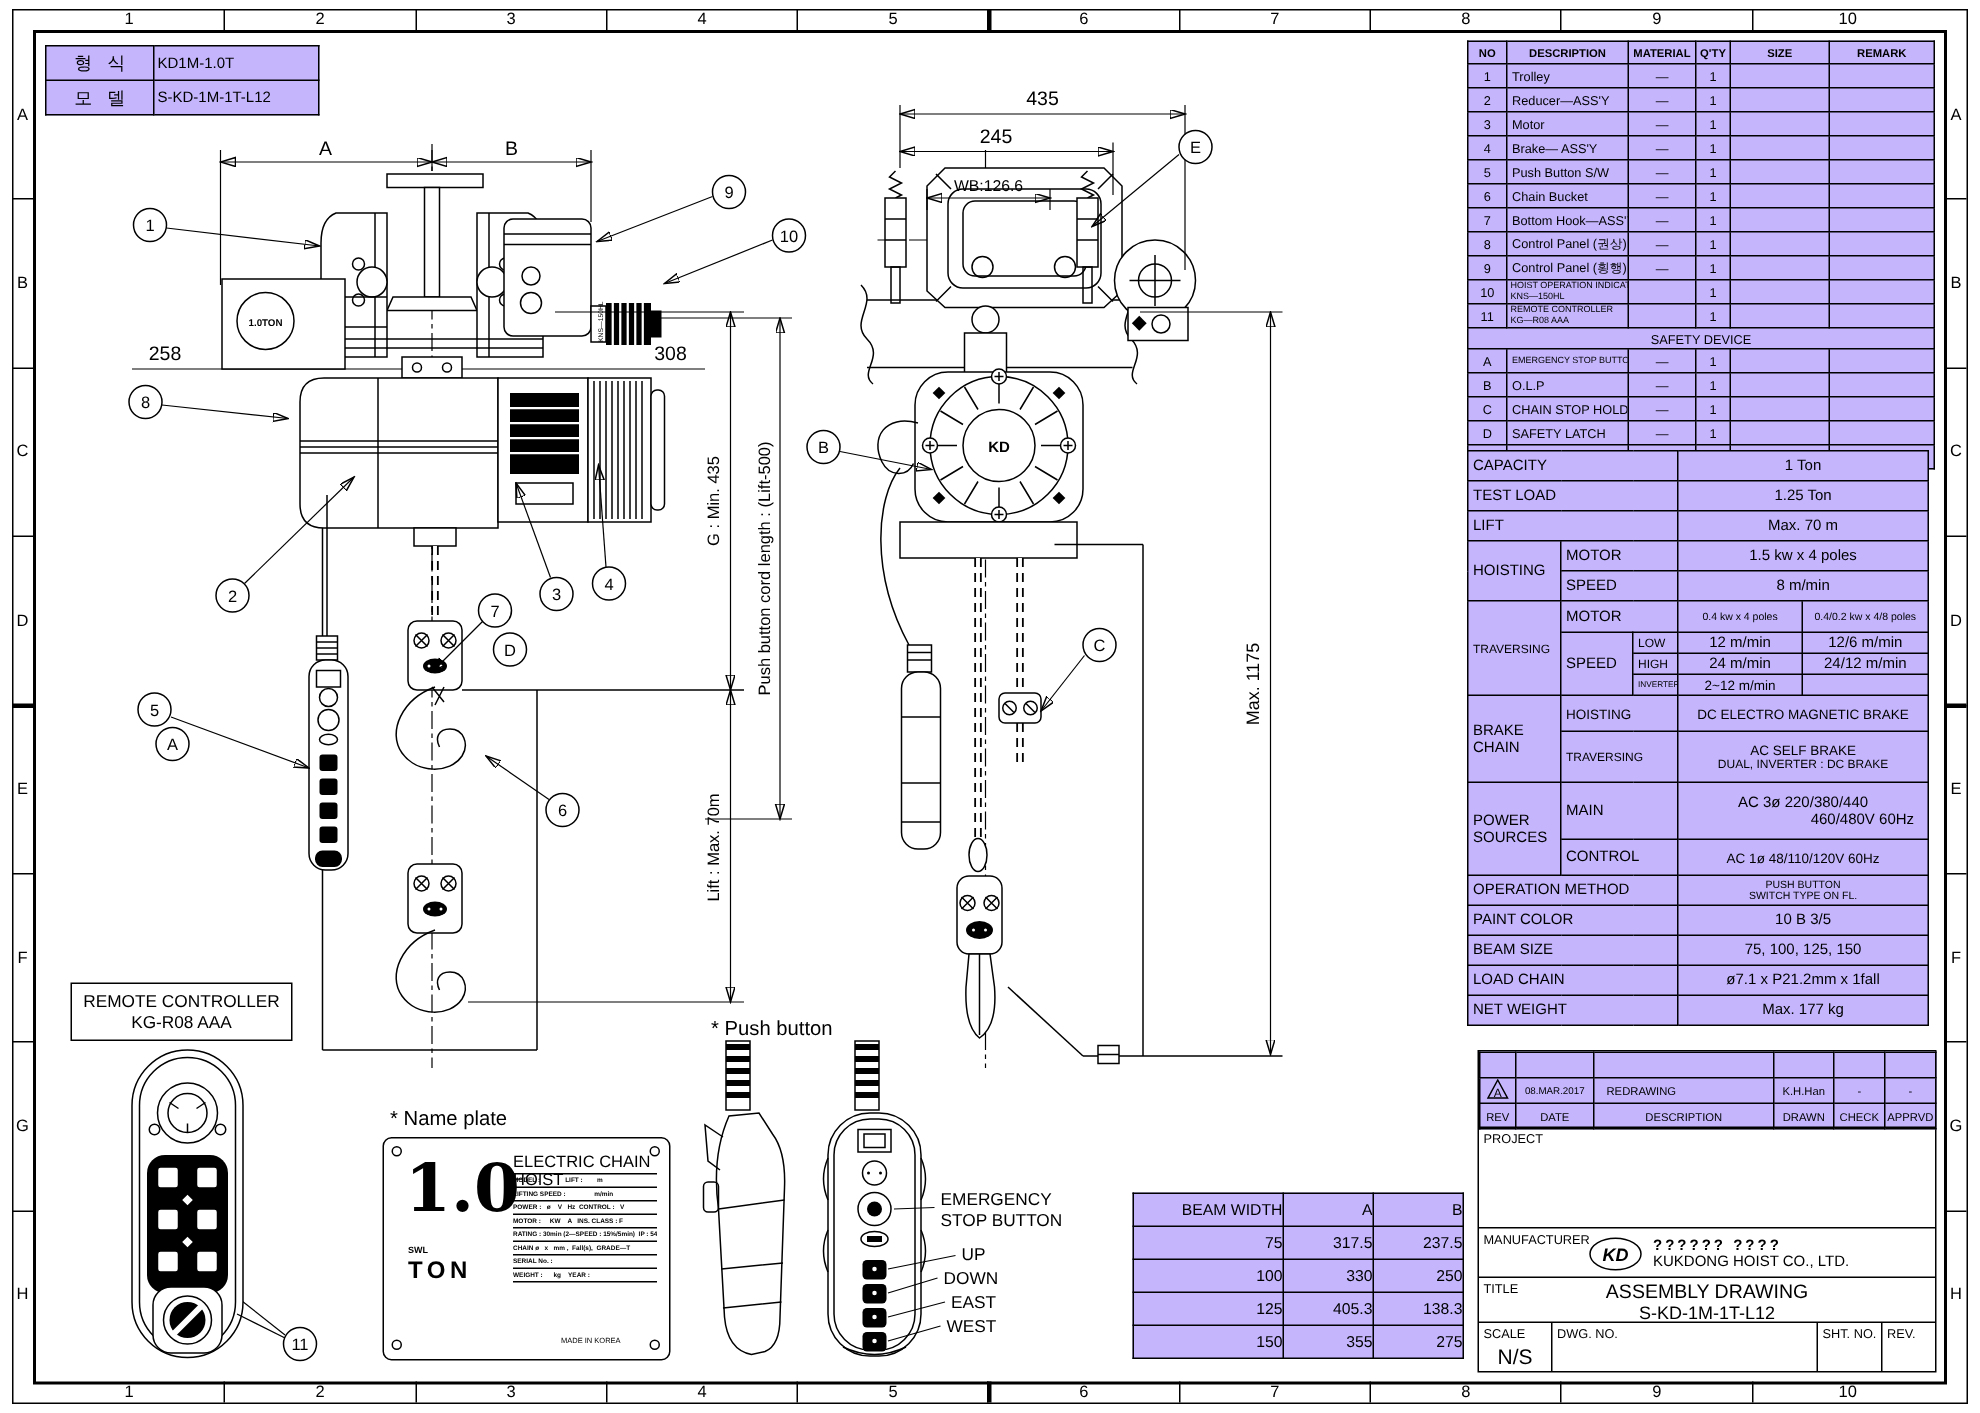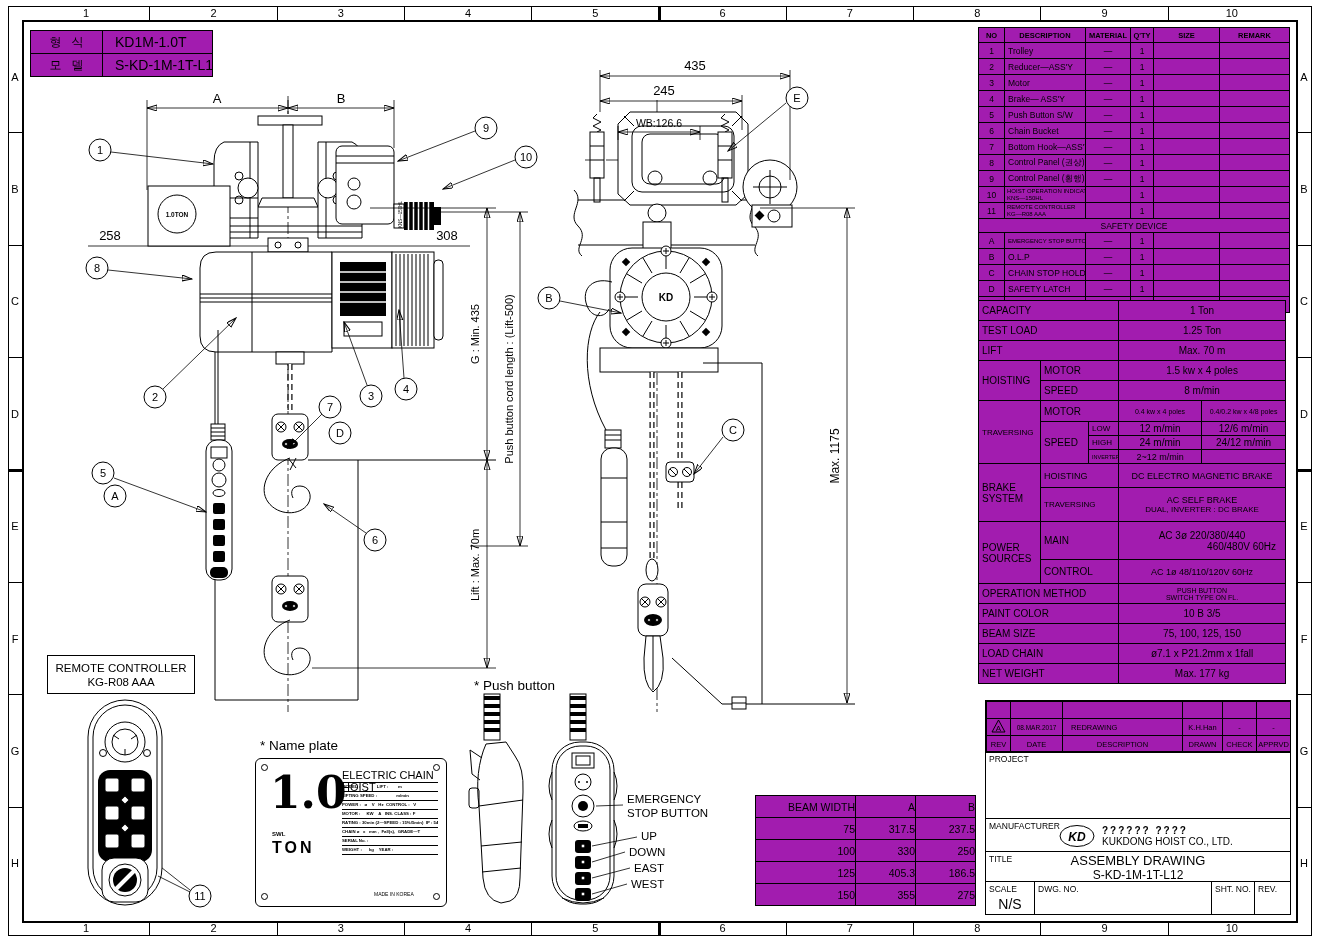--- a/index.html
+++ b/index.html
@@ -12,40 +12,40 @@
   .band-top,.band-bottom{left:23px;width:1272px;height:14px;display:flex}
   .band-top{top:6px}.band-bottom{top:921px}
   .band-top span,.band-bottom span{flex:1;text-align:center;font-size:11px;line-height:14px;border-left:1px solid #000}
   .band-top span:first-child,.band-bottom span:first-child{border-left:none}
   .band-left,.band-right{top:21px;width:14px;height:898px;display:flex;flex-direction:column}
   .band-left{left:8px}.band-right{left:1297px}
   .band-left span,.band-right span{flex:1;display:flex;align-items:center;justify-content:center;font-size:11px;border-top:1px solid #000}
   .band-left span:first-child,.band-right span:first-child{border-top:none}
   .cmark{background:#000}
   
-  table{border-collapse:collapse;position:absolute;background:#a21caf;table-layout:fixed}
+  table{border-collapse:collapse;position:absolute;background:#c4b5fd;table-layout:fixed}
   td,th{border:1px solid #000;padding:0;font-weight:normal;white-space:nowrap;overflow:hidden;vertical-align:middle}
   .parts{left:978px;top:27px;width:311px}
   .parts td{font-size:8.5px;height:15px;text-align:center}
   .parts th{font-size:7.5px;height:14px;text-align:center;font-weight:bold}
   .parts .d{text-align:left;padding-left:3px}
   .parts .s2{font-size:6px;line-height:6.5px;text-align:left;padding-left:2px}
   .spec{left:978px;top:300px;width:307px}
   .spec td{font-size:10px;padding:0 3px}
   .spec .c{text-align:center}
   .spec .s10{font-size:10px}.spec .s9{font-size:9px}.spec .s8{font-size:8px}
   .spec .s7{font-size:7px}.spec .s55{font-size:5.5px}
   .beam{left:755px;top:795px;width:220px}
   .beam td,.beam th{font-size:10.5px;height:21px;text-align:right;font-weight:normal}
   .revtbl{left:0;top:0;width:304px}
   .revtbl td{font-size:7.5px;text-align:center;height:16px}
   .typetbl{left:30px;top:30px;width:182px}
   .typetbl td{font-size:12px;height:22px}
   .typetbl .k{text-align:center;white-space:pre}
-  .typetbl .v{padding-left:12px;font-size:14px}
+  .typetbl .v{padding-left:2px;font-size:10px}
   
   .tb{left:985px;top:700px;width:304px;height:213px;border:1px solid #000;background:#fff}
   .sec{position:absolute;left:0;width:100%;border-top:1px solid #000;box-sizing:border-box}
   .lbl{position:absolute;left:3px;top:2px;font-size:8.5px}
   
   .remote-label{left:47px;top:655px;width:146px;height:37px;border:1px solid #000;display:flex;
     flex-direction:column;align-items:center;justify-content:center;font-size:11.5px;line-height:14px}
   .np-head,.pb-head{font-size:13.5px}
   .plate{left:255px;top:758px;width:190px;height:147px;border:1.5px solid #000;border-radius:6px;background:#fff}
   .screw{position:absolute;width:5px;height:5px;border:1px solid #000;border-radius:50%}
@@ -764,21 +764,21 @@
           <td class="c">24/12 m/min</td>
         </tr>
     <tr style="height:14px">
           <td class="s55">INVERTER</td>
           <td class="c s9">2~12 m/min</td>
           <td></td>
         </tr>
     <tr style="height:24px">
           <td rowspan="2">
             <div>BRAKE</div>
-            <div>SYSTEM</div>
+            <div>CHAIN</div>
           </td>
           <td colspan="2" class="s9">HOISTING</td>
           <td colspan="2" class="c s9">DC ELECTRO MAGNETIC BRAKE</td>
         </tr>
     <tr style="height:34px">
           <td colspan="2" class="s8">TRAVERSING</td>
           <td colspan="2" class="c">
             <div class="s9">AC SELF BRAKE</div>
             <div class="s8">DUAL, INVERTER : DC BRAKE</div>
           </td>
@@ -842,21 +842,21 @@
           <td>237.5</td>
         </tr>
     <tr>
           <td>100</td>
           <td>330</td>
           <td>250</td>
         </tr>
     <tr>
           <td>125</td>
           <td>405.3</td>
-          <td>186.5</td>
+          <td>138.3</td>
         </tr>
     <tr>
           <td>150</td>
           <td>355</td>
           <td>275</td>
         </tr>
   </tbody>
     </table>
 
   <div class="abs tb">

